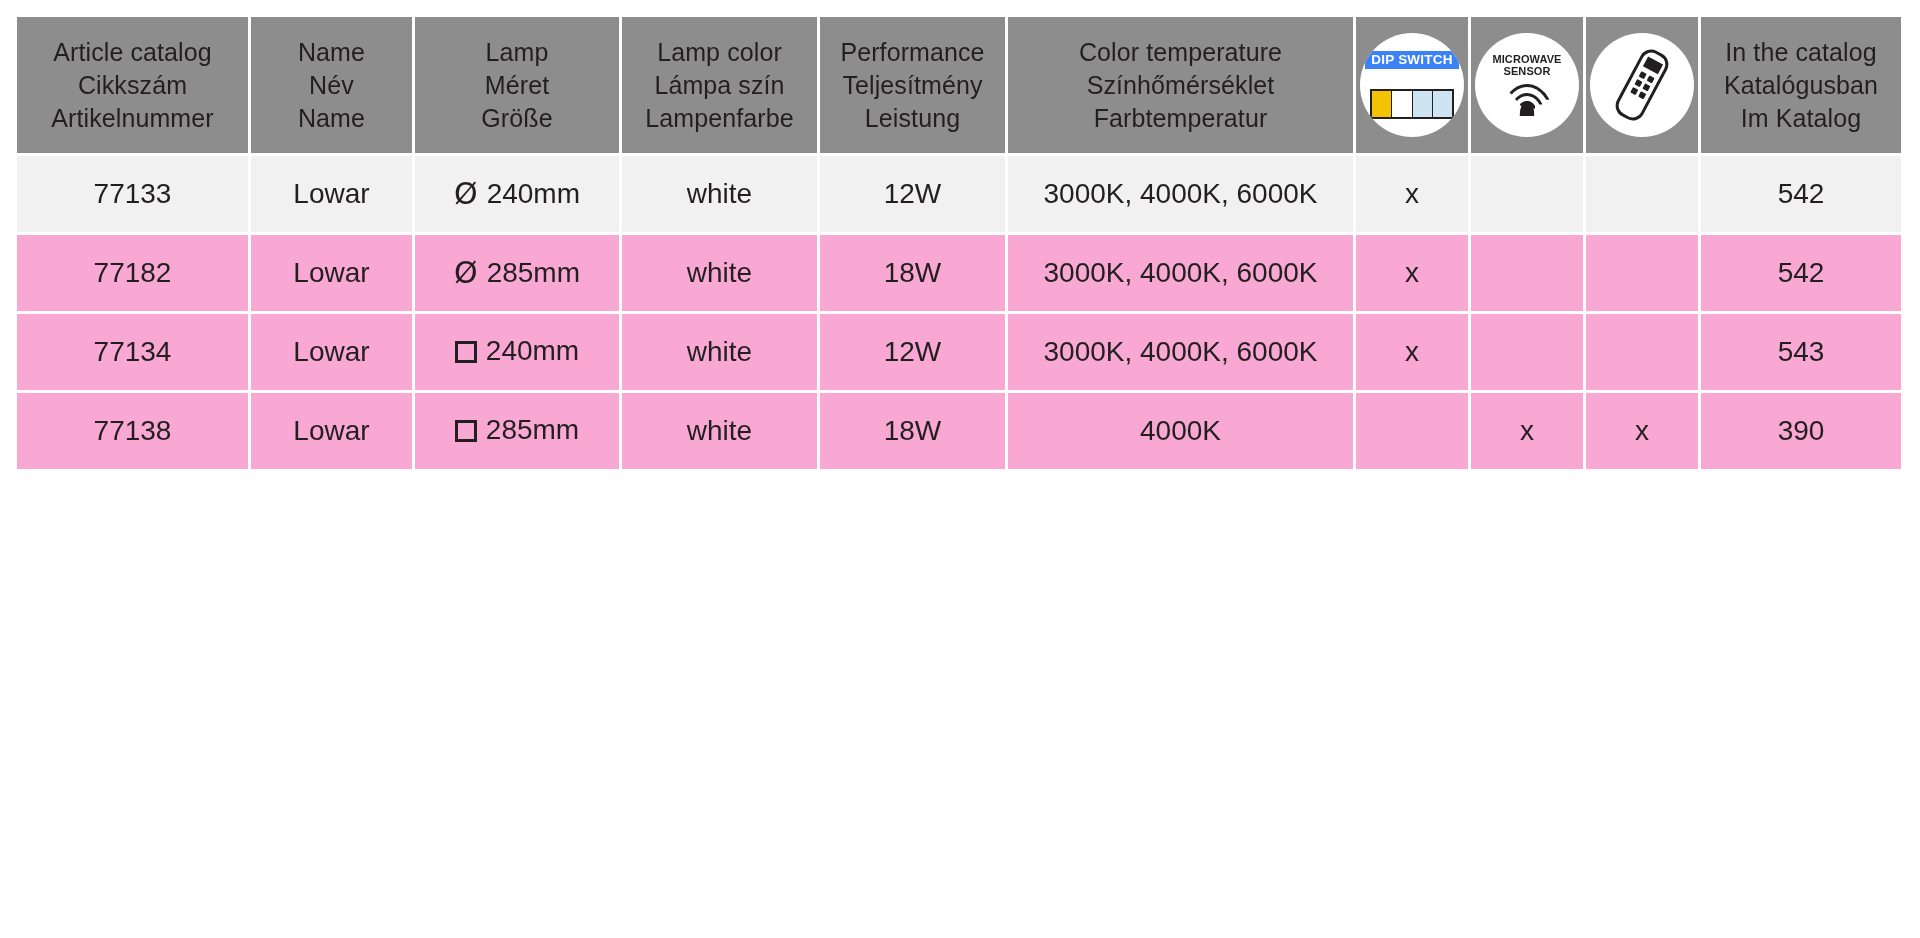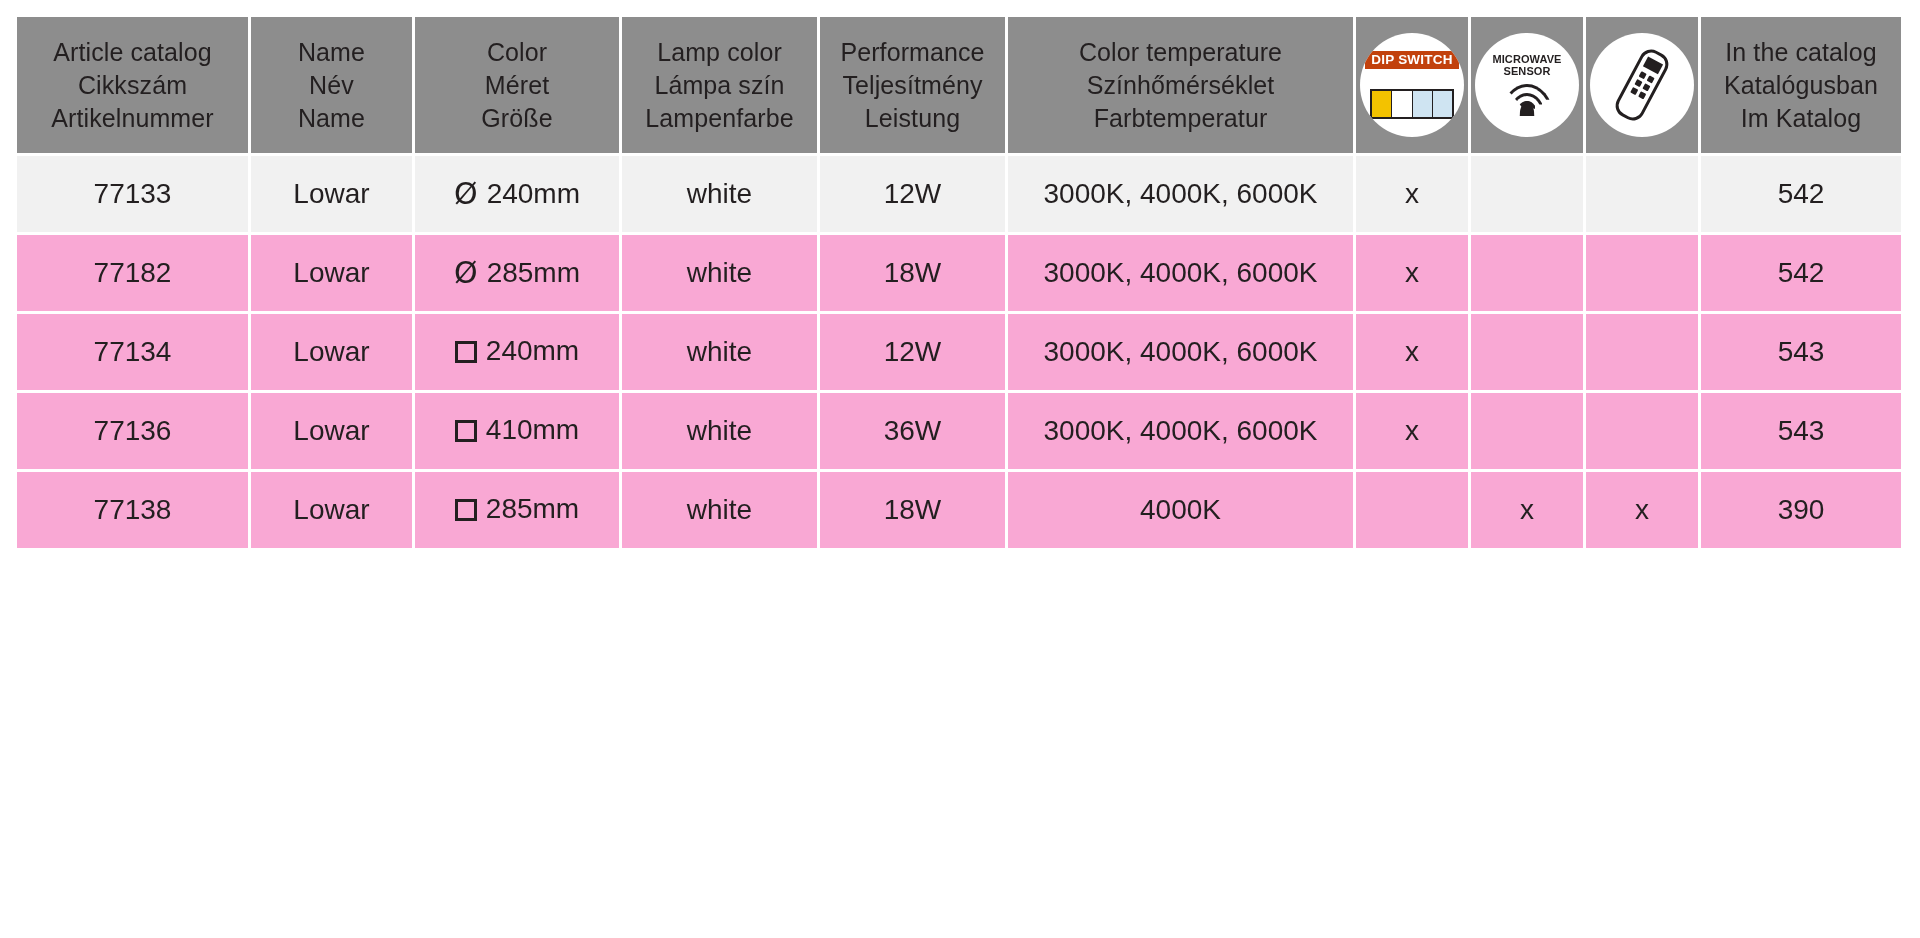--- a/index.html
+++ b/index.html
@@ -93,21 +93,21 @@
     background: #ffffff;
     display: flex;
     flex-direction: column;
     align-items: center;
     justify-content: center;
     overflow: hidden;
     position: relative;
   }
   
   .dip-label {
-    background: #c2410c;
+    background: #3b82f6;
     color: #ffffff;
     font-size: 13.5px;
     font-weight: 700;
     letter-spacing: 0.2px;
     padding: 2px 6px 3px 6px;
     line-height: 1;
     font-family: "Liberation Sans", sans-serif;
     margin-bottom: 20px;
   }
   .dip-body {
@@ -219,21 +219,21 @@
           <span class="hl">Article catalog</span>
           <span class="hl">Cikkszám</span>
           <span class="hl">Artikelnummer</span>
         </th>
         <th>
           <span class="hl">Name</span>
           <span class="hl">Név</span>
           <span class="hl">Name</span>
         </th>
         <th>
-          <span class="hl">Color</span>
+          <span class="hl">Lamp</span>
           <span class="hl">Méret</span>
           <span class="hl">Größe</span>
         </th>
         <th>
           <span class="hl">Lamp color</span>
           <span class="hl">Lámpa szín</span>
           <span class="hl">Lampenfarbe</span>
         </th>
         <th>
           <span class="hl">Performance</span>
@@ -336,35 +336,20 @@
             </span></td>
           <td>white</td>
           <td>12W</td>
           <td>3000K, 4000K, 6000K</td>
           <td>x</td>
           <td></td>
           <td></td>
           <td>543</td>
         </tr>
         <tr class="alt">
-          <td>77136</td>
-          <td>Lowar</td>
-          <td class="size-cell"><span class="sz-inner">
-              <span class="glyph-square"></span>
-              <span>410mm</span>
-            </span></td>
-          <td>white</td>
-          <td>36W</td>
-          <td>3000K, 4000K, 6000K</td>
-          <td>x</td>
-          <td></td>
-          <td></td>
-          <td>543</td>
-        </tr>
-        <tr class="alt">
           <td>77138</td>
           <td>Lowar</td>
           <td class="size-cell"><span class="sz-inner">
               <span class="glyph-square"></span>
               <span>285mm</span>
             </span></td>
           <td>white</td>
           <td>18W</td>
           <td>4000K</td>
           <td></td>

